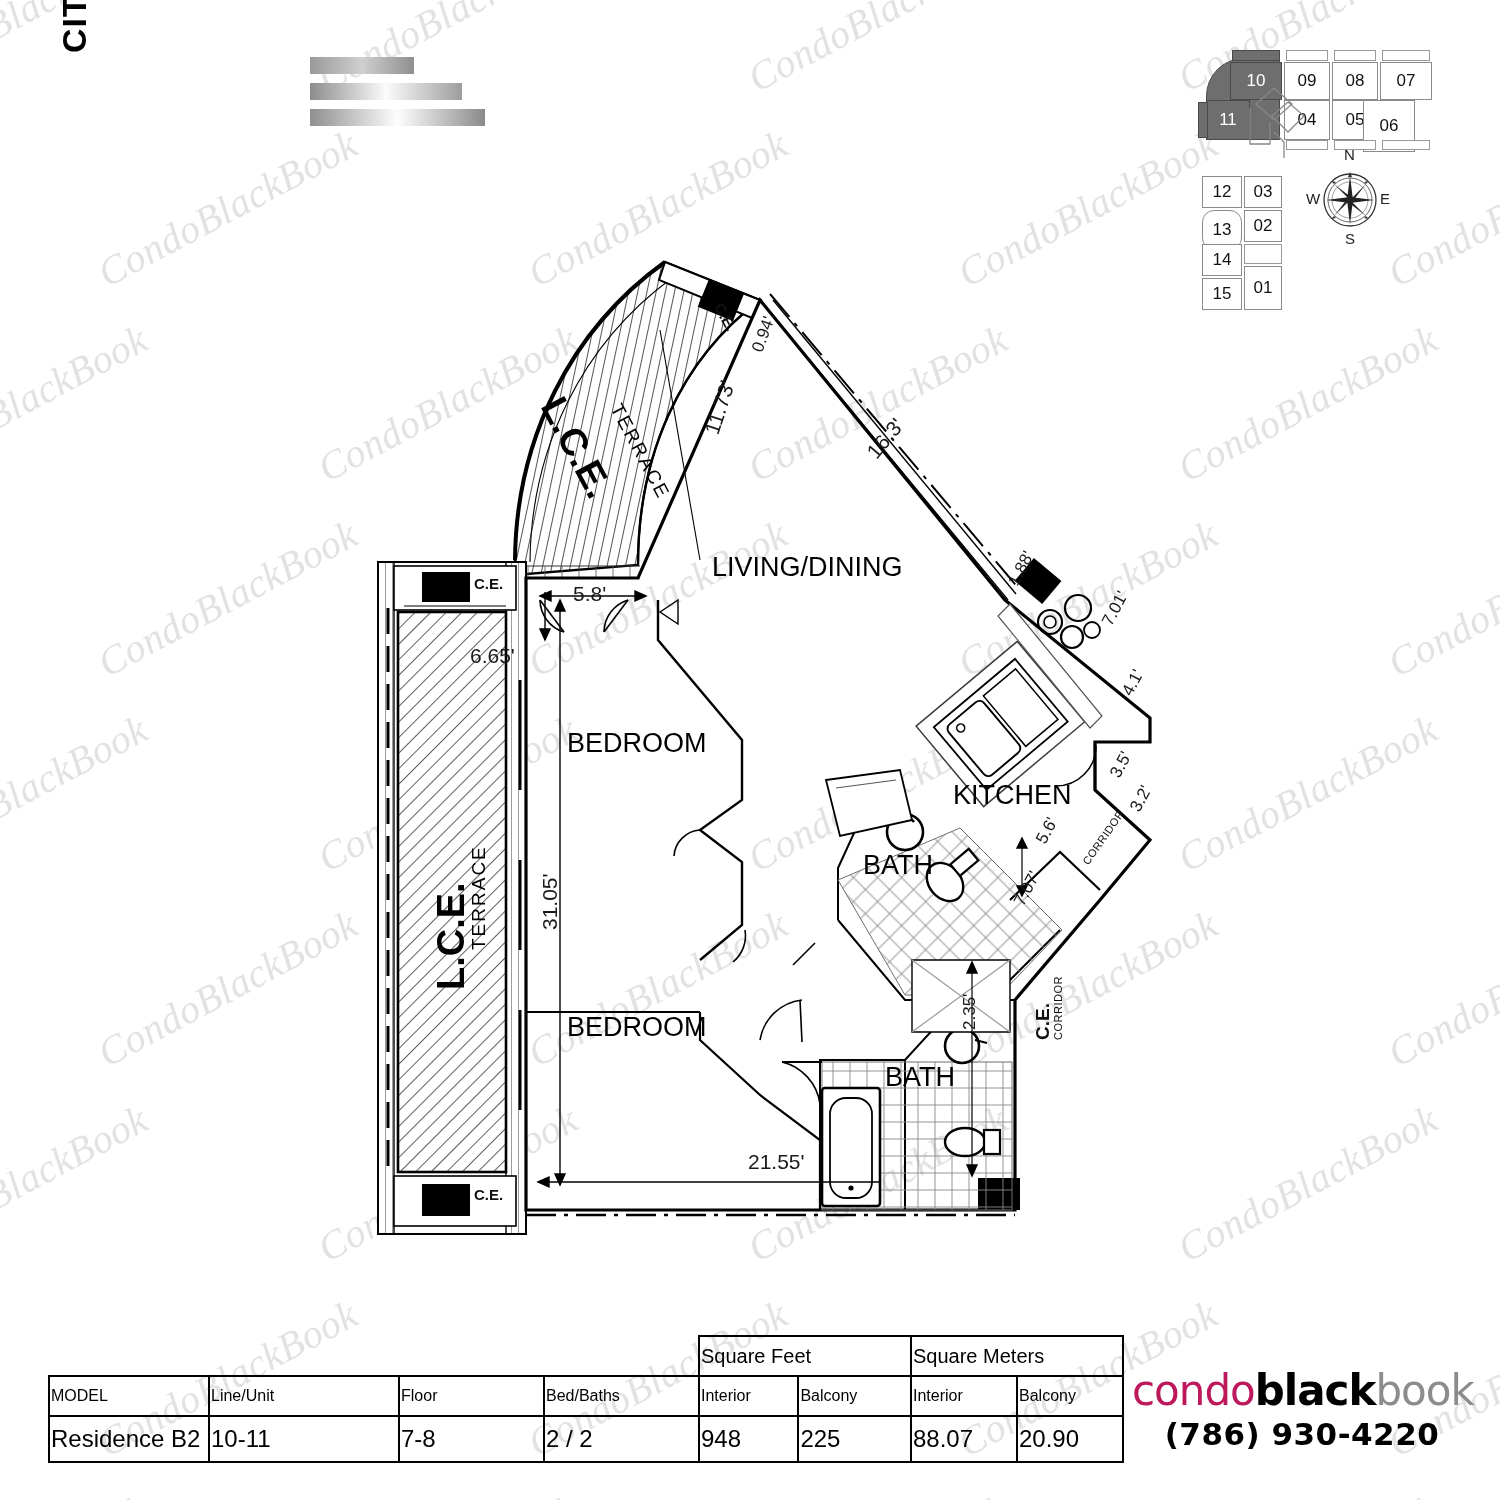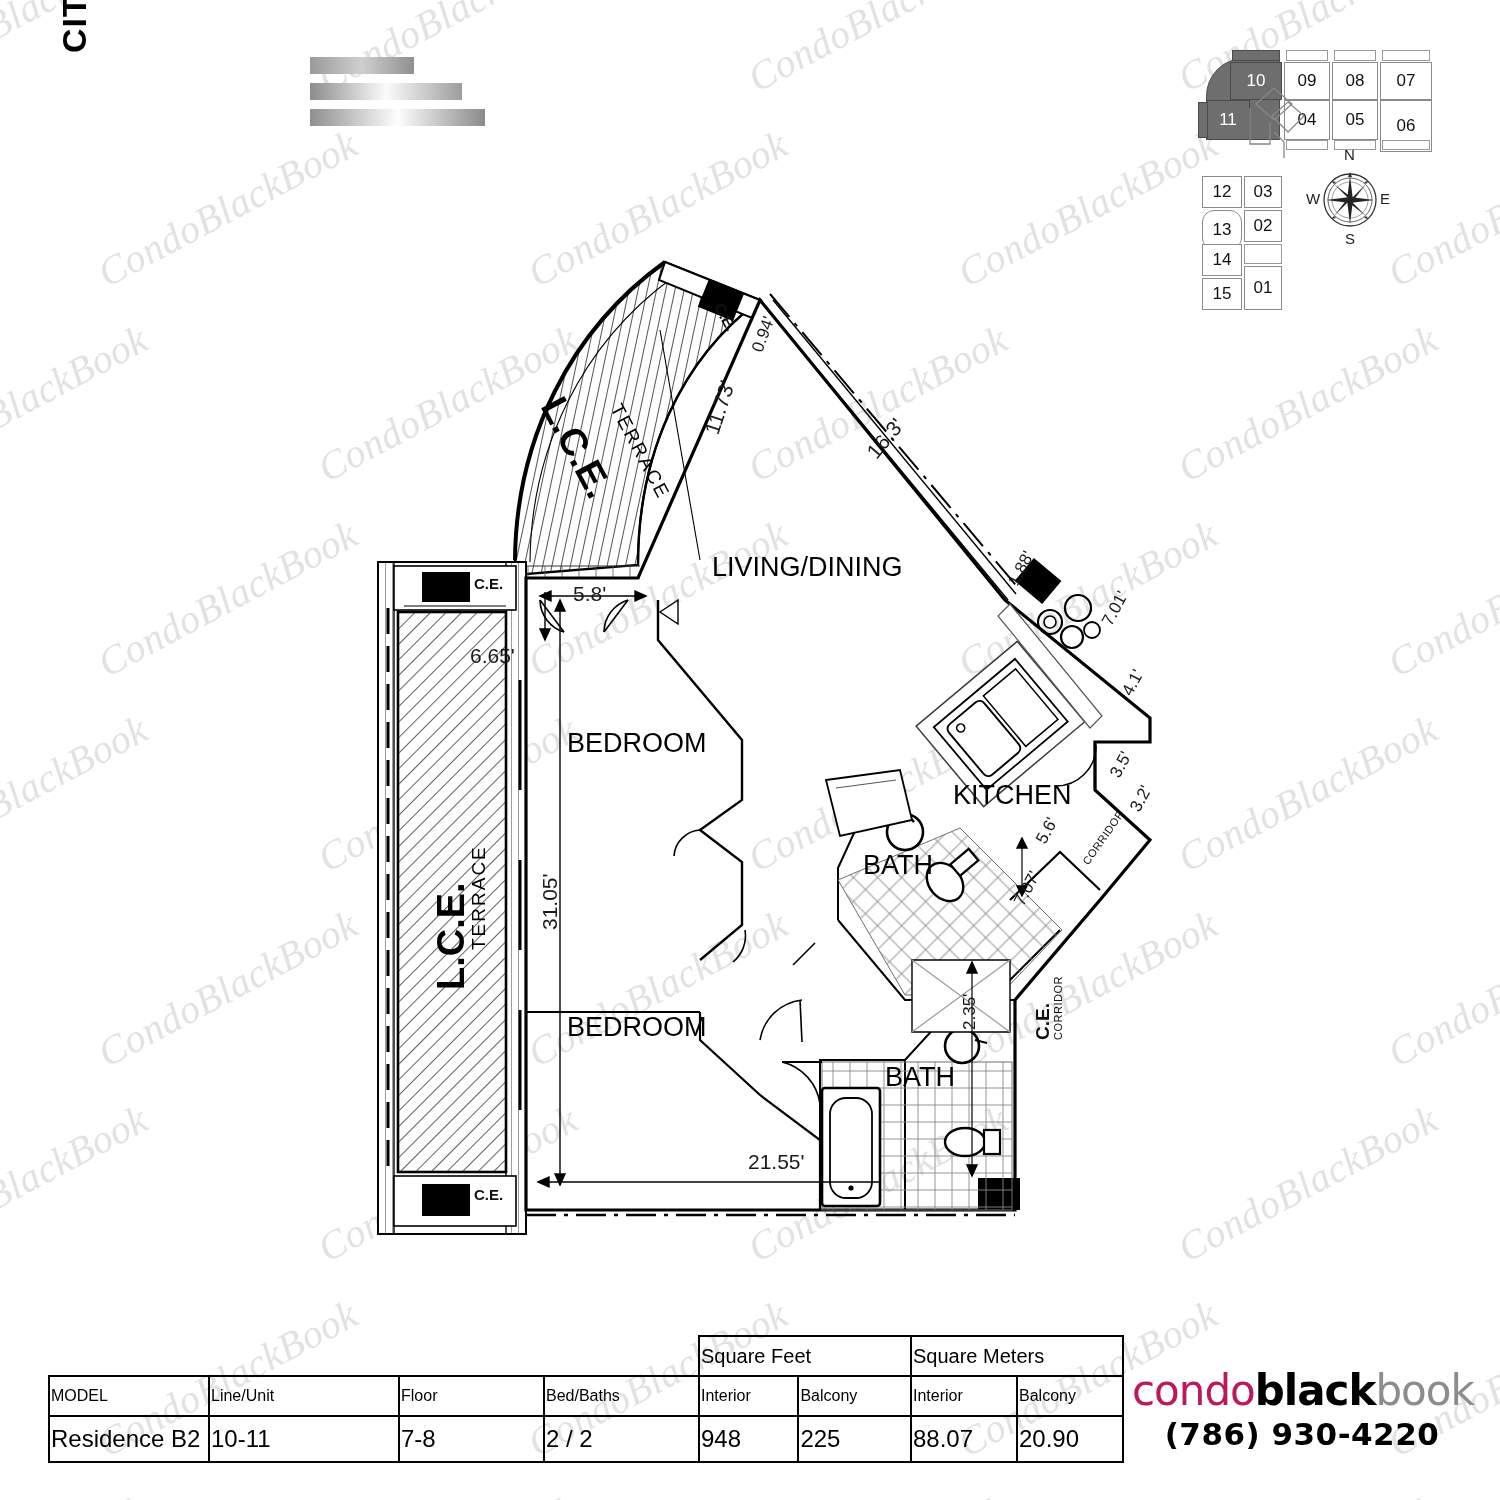--- a/index.html
+++ b/index.html
@@ -211,21 +211,21 @@
       <div class="kp-cell" style="left: 86px; top: 12px; width: 46px; height: 38px;">09</div>
       <div class="kp-cell" style="left: 134px; top: 12px; width: 46px; height: 38px;">08</div>
       <div class="kp-cell" style="left: 182px; top: 12px; width: 52px; height: 38px;">07</div>
       <div class="kp-stub hl" style="left: 34px; top: 0px; width: 48px; height: 11px;"></div>
       <div class="kp-stub" style="left: 88px; top: 0px; width: 42px; height: 11px;"></div>
       <div class="kp-stub" style="left: 136px; top: 0px; width: 42px; height: 11px;"></div>
       <div class="kp-stub" style="left: 184px; top: 0px; width: 48px; height: 11px;"></div>
       <div class="kp-cell hl" style="left: 8px; top: 50px; width: 44px; height: 40px;">11</div>
       <div class="kp-cell" style="left: 86px; top: 50px; width: 46px; height: 40px;">04</div>
       <div class="kp-cell" style="left: 134px; top: 50px; width: 46px; height: 40px;">05</div>
-      <div class="kp-cell" style="left: 182px; top: 50px; width: 52px; height: 52px;">06</div>
+      <div class="kp-cell" style="left: 165px; top: 50px; width: 52px; height: 52px;">06</div>
       <div class="kp-stub hl" style="left: 0px; top: 52px; width: 10px; height: 36px;"></div>
       <div class="kp-stub" style="left: 88px; top: 90px; width: 42px; height: 10px;"></div>
       <div class="kp-stub" style="left: 136px; top: 90px; width: 42px; height: 10px;"></div>
       <div class="kp-stub" style="left: 184px; top: 90px; width: 48px; height: 10px;"></div>
       <div class="kp-cell" style="left: 4px; top: 126px; width: 40px; height: 32px;">12</div>
       <div class="kp-cell" style="left: 4px; top: 160px; width: 40px; height: 40px; border-radius: 12px;">13</div>
       <div class="kp-cell" style="left: 4px; top: 194px; width: 40px; height: 32px;">14</div>
       <div class="kp-cell" style="left: 4px; top: 228px; width: 40px; height: 32px;">15</div>
       <div class="kp-cell" style="left: 46px; top: 126px; width: 38px; height: 32px;">03</div>
       <div class="kp-cell" style="left: 46px; top: 160px; width: 38px; height: 32px;">02</div>

